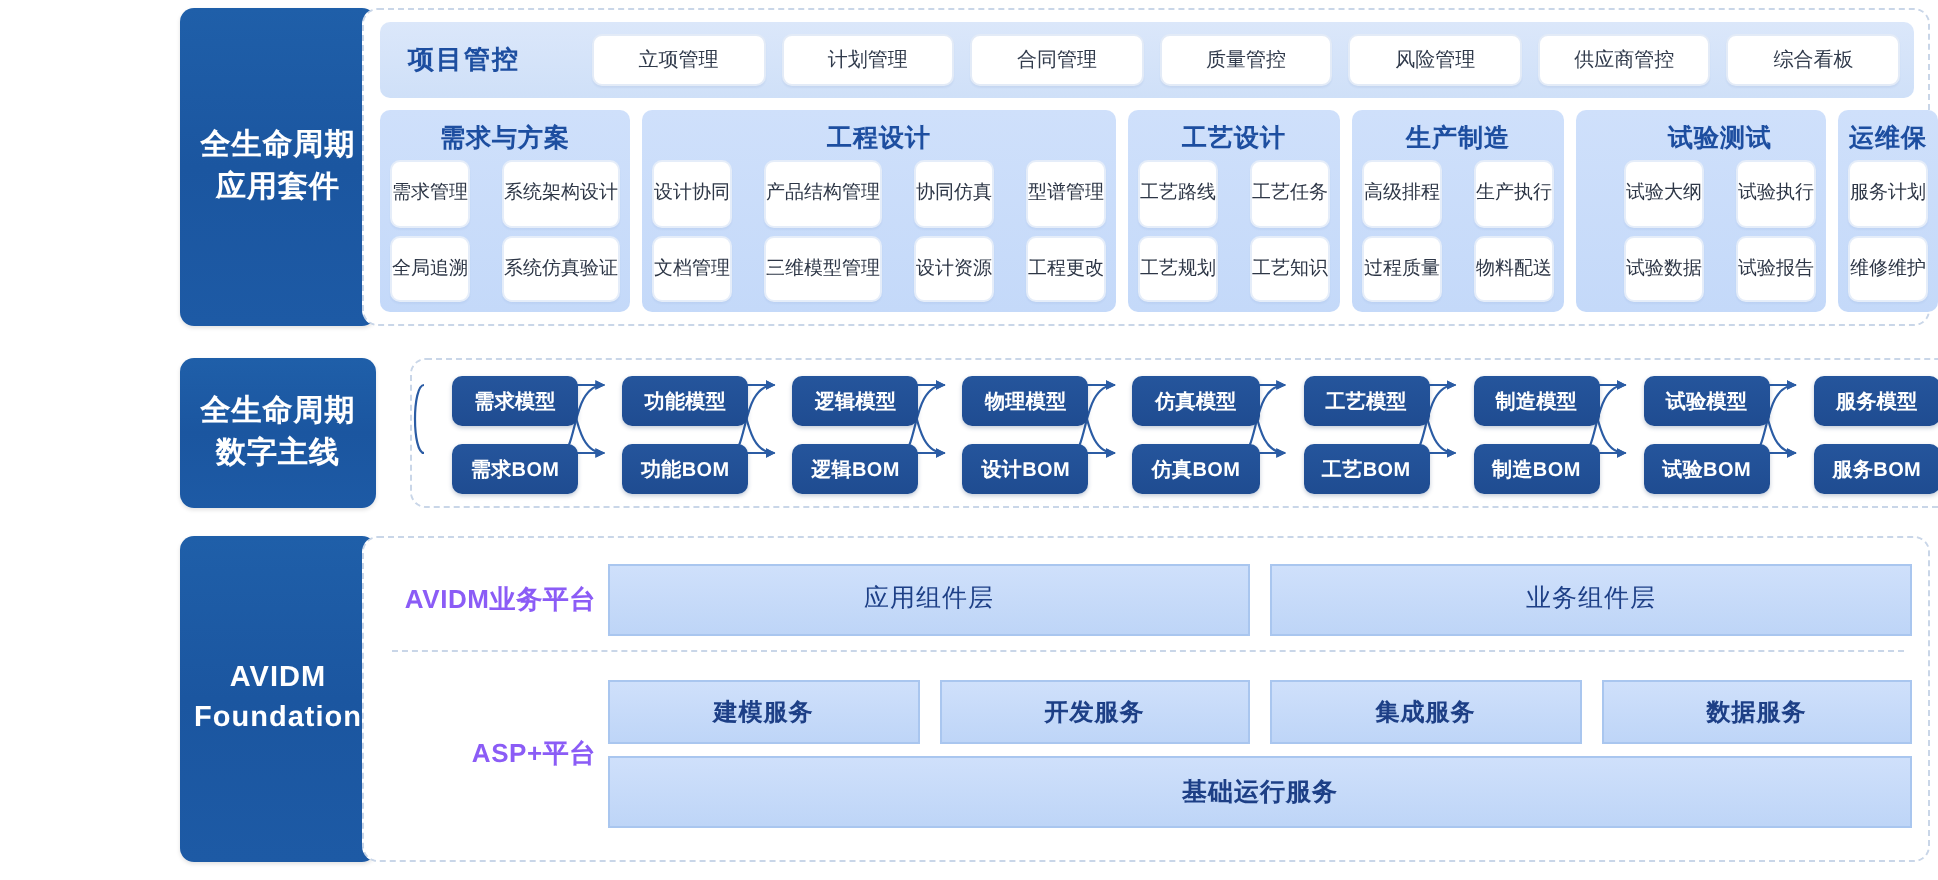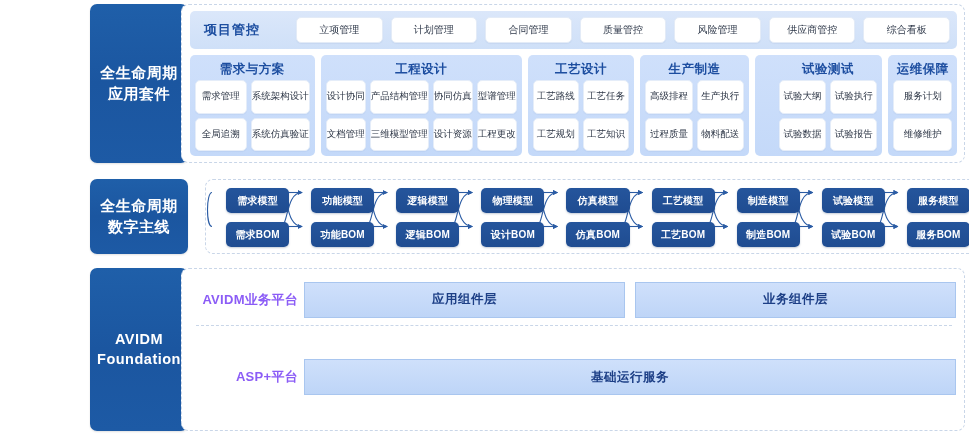--- a/index.html
+++ b/index.html
@@ -125,21 +125,21 @@
   }
   .group-grid {
     flex: 1;
     display: flex;
     flex-direction: column;
     gap: 4px;
   }
   .group-line {
     flex: 1;
     display: flex;
-    gap: 4px;
+    gap: 16px;
   }
   .item {
     flex: 1;
     background: #ffffff;
     border: 1px solid #e5edf9;
     border-radius: 5px;
     display: flex;
     align-items: center;
     justify-content: center;
     font-size: 9.5px;
@@ -227,21 +227,21 @@
   .fnd-rowflex { display: flex; gap: 10px; }
   .layer-box {
     flex: 1;
     height: 34px;
     background: linear-gradient(180deg,#cfe0fb 0%, #bed5f7 100%);
     border: 1px solid #a9c6ef;
     display: flex;
     align-items: center;
     justify-content: center;
     font-size: 12.5px;
-    font-weight: bold;
+    font-weight: normal;
     color: #1d3f86;
     letter-spacing: 0.5px;
   }
   .svc-box {
     flex: 1;
     height: 30px;
     background: linear-gradient(180deg,#cfe0fb 0%, #bed5f7 100%);
     border: 1px solid #a9c6ef;
     display: flex;
     align-items: center;
@@ -480,18 +480,24 @@
             <div class="layer-box">业务组件层</div>
           </div>
       </div>
     </div>
 
     <div class="fnd-divider"></div>
 
     <div class="fnd-bottom">
       <div class="fnd-label">ASP+平台</div>
       <div class="fnd-right">
+        <div class="fnd-rowflex" id="asp-services">
+            <div class="svc-box">建模服务</div>
+            <div class="svc-box">开发服务</div>
+            <div class="svc-box">集成服务</div>
+            <div class="svc-box">数据服务</div>
+          </div>
         <div class="runtime-box">基础运行服务</div>
       </div>
     </div>
   </div>
 
 </div>
 
 </body></html>

